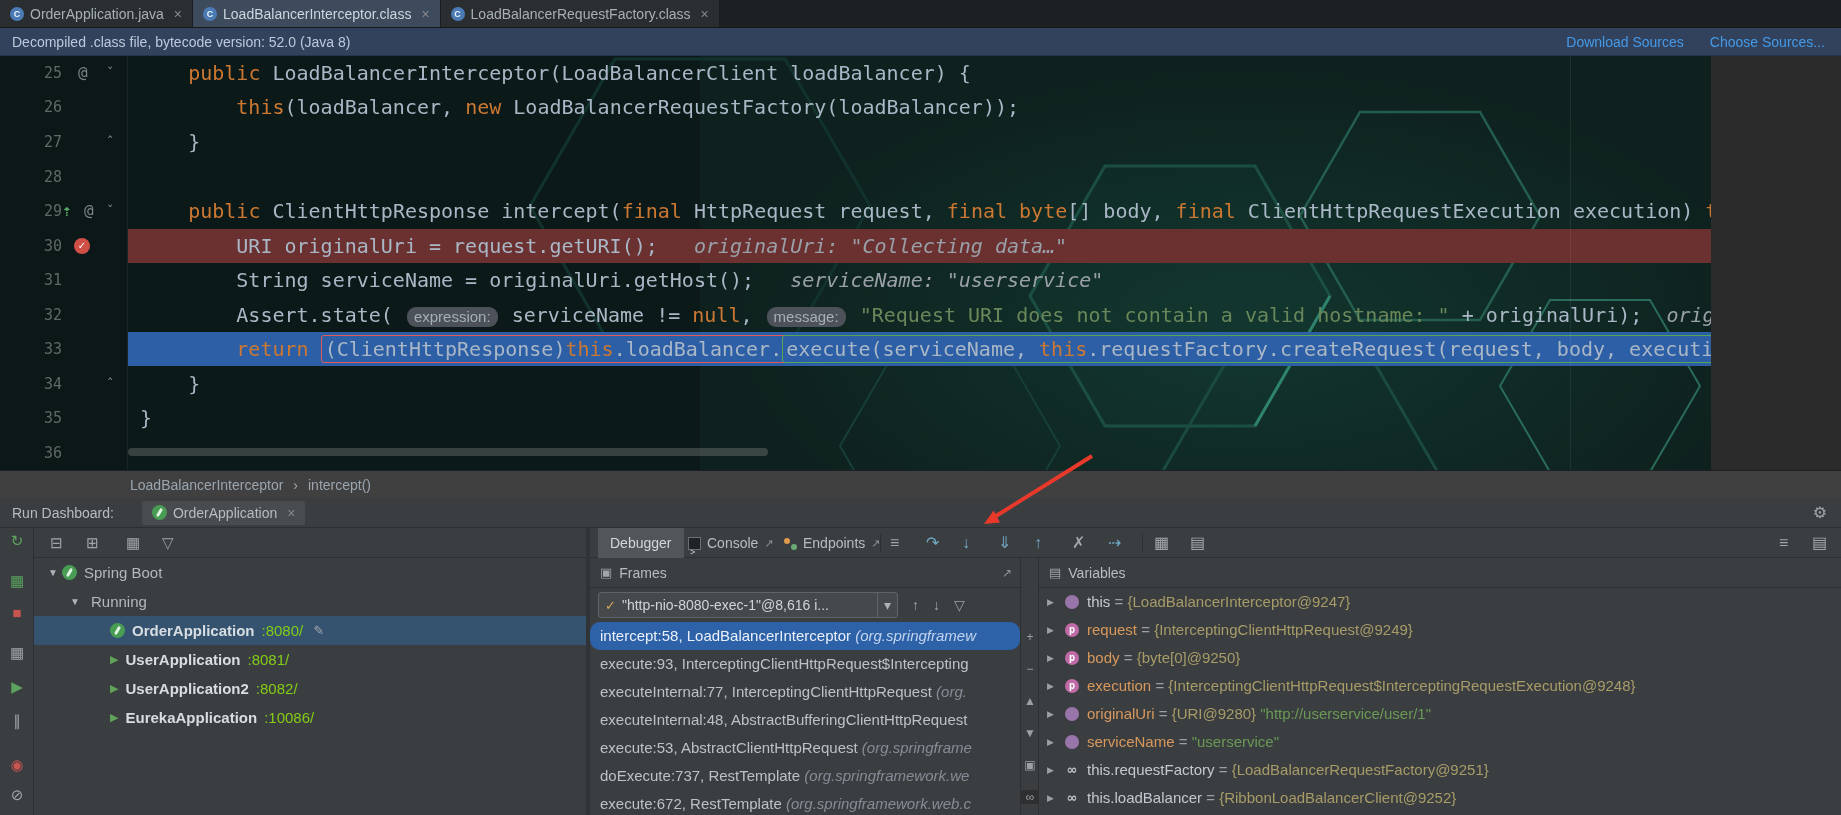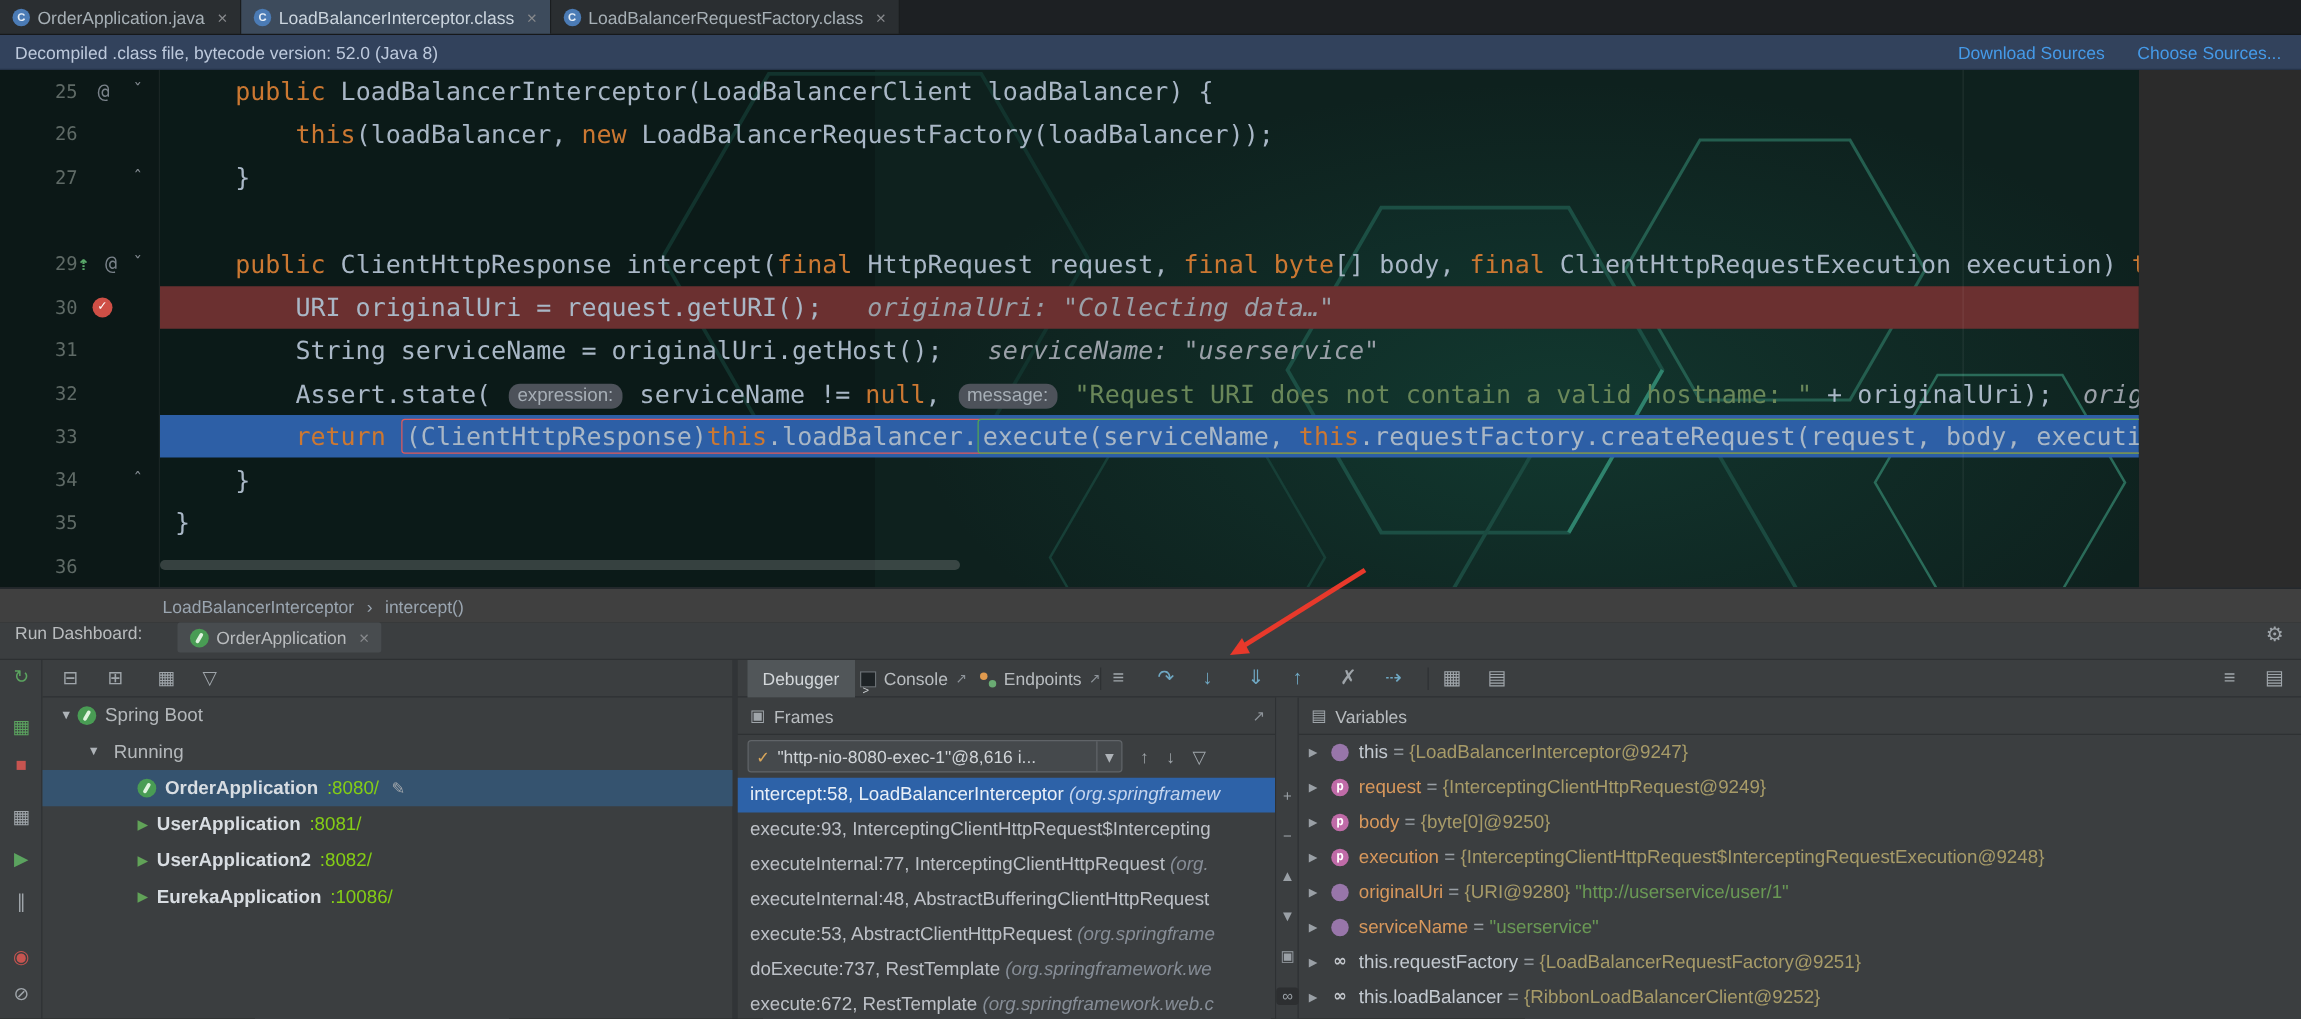--- a/index.html
+++ b/index.html
@@ -55,21 +55,21 @@
   .hscroll { position:absolute; left:128px; top:392px; width:640px; height:8px; border-radius:4px;
              background:rgba(170,170,170,.28); z-index:3; }
 
   
   .crumbs { position:absolute; left:0; top:470px; width:1841px; height:28px; background:#404040;
             border-top:1px solid #1b2026; display:flex; align-items:center; font-size:14px; color:#9aa5b0;
             padding-left:130px; gap:10px; }
 
   
   .dash-header { position:absolute; left:0; top:498px; width:1841px; height:30px; background:#3b3e40;
-                 border-bottom:1px solid #2d3032; display:flex; font-size:14px; color:#b9bcbe; }
+                 border-bottom:1px solid #2d3032; display:flex; align-items:center; font-size:14px; color:#b9bcbe; }
   .dash-title { padding-left:12px; }
   .dash-tab { margin-left:28px; height:24px; display:flex; align-items:center; gap:6px; background:#484c4f;
               padding:0 10px; border-radius:2px; }
   .leaf { width:15px; height:15px; border-radius:50%; background:#499c54; display:inline-block; position:relative; flex:0 0 auto;}
   .leaf::after { content:""; position:absolute; left:6px; top:3px; width:3px; height:9px; background:#dff3df;
                  border-radius:2px; transform:rotate(30deg); }
   .dash-gear { margin-left:auto; margin-right:14px; color:#9fa5aa; font-size:16px; }
 
   
   .bottom { position:absolute; left:0; top:528px; width:1841px; height:287px; display:flex; }
@@ -114,21 +114,21 @@
   .ph-icon { color:#9fa5aa; font-size:13px; }
   .ph-right { margin-left:auto; margin-right:8px; color:#8d9399; font-size:12px; }
   .thread-row { height:34px; display:flex; align-items:center; padding-left:8px; gap:14px; }
   .thread-combo { width:300px; height:26px; background:#45494c; border:1px solid #606468; border-radius:3px;
                   display:flex; align-items:center; padding:0 0 0 6px; font-size:14px; color:#d0d4d8; }
   .thread-check { color:#d8a65a; font-size:13px; margin-right:6px; }
   .thread-label { flex:1; white-space:nowrap; overflow:hidden; }
   .combo-caret { width:20px; text-align:center; color:#aeb3b8; border-left:1px solid #606468; align-self:stretch; line-height:24px; }
   .tr-icon { color:#9fa5aa; font-size:14px; }
   .frames-list { position:absolute; top:64px; left:0; right:0; bottom:0; overflow:hidden; font-size:15px; }
-  .frow { height:28px; line-height:28px; padding-left:10px; white-space:nowrap; overflow:hidden; }
+  .frow { height:28px; line-height:28px; padding-left:10px; white-space:nowrap; overflow:hidden;border-radius:10px; }
   .frow .fm { color:#bdc1c7; }
   .frow .fp { color:#868d96; font-style:italic; }
   .frow.sel { background:#2d62a8; }
   .frow.sel .fm { color:#eaf0f8; }
   .frow.sel .fp { color:#c3d4ee; }
 
   .frames-strip { width:18px; background:#3b3e40; border-right:1px solid #2e3133; position:relative; flex:0 0 auto; }
   .fs-icon { position:absolute; left:0; width:18px; text-align:center; color:#9aa0a6; font-size:12px; }
   .fs-icon.pressed { background:#2d2f31; border-radius:3px; }
 
@@ -208,20 +208,23 @@
       <div class="code"><span class="s-pl">    </span><span class="s-kw">public </span><span class="s-pl">LoadBalancerInterceptor(LoadBalancerClient loadBalancer) {</span></div>
     </div>
     <div class="crow" style="top:34px">
       <span class="ln">26</span>
       <div class="code"><span class="s-pl">        </span><span class="s-kw">this</span><span class="s-pl">(loadBalancer, </span><span class="s-kw">new </span><span class="s-pl">LoadBalancerRequestFactory(loadBalancer));</span></div>
     </div>
     <div class="crow" style="top:69px">
       <span class="ln">27</span>
       <span class="gicon fold" style="left:106px">ˆ</span>
       <div class="code"><span class="s-pl">    }</span></div>
+    </div>
+    <div class="crow" style="top:104px">
+      <span class="ln">28</span>
     </div>
     <div class="crow" style="top:138px">
       <span class="ln">29</span>
       <span class="gicon impl" style="left:62px">⇡</span>
       <span class="gicon" style="left:84px">@</span>
       <span class="gicon fold" style="left:106px">ˇ</span>
       <div class="code"><span class="s-pl">    </span><span class="s-kw">public </span><span class="s-pl">ClientHttpResponse intercept(</span><span class="s-kw">final </span><span class="s-pl">HttpRequest request, </span><span class="s-kw">final byte</span><span class="s-pl">[] body, </span><span class="s-kw">final </span><span class="s-pl">ClientHttpRequestExecution execution) </span><span class="s-kw">throws </span><span class="s-pl">IOException {</span></div>
     </div>
     <div class="crow" style="top:173px">
       <div class="linebg hlred"></div>

